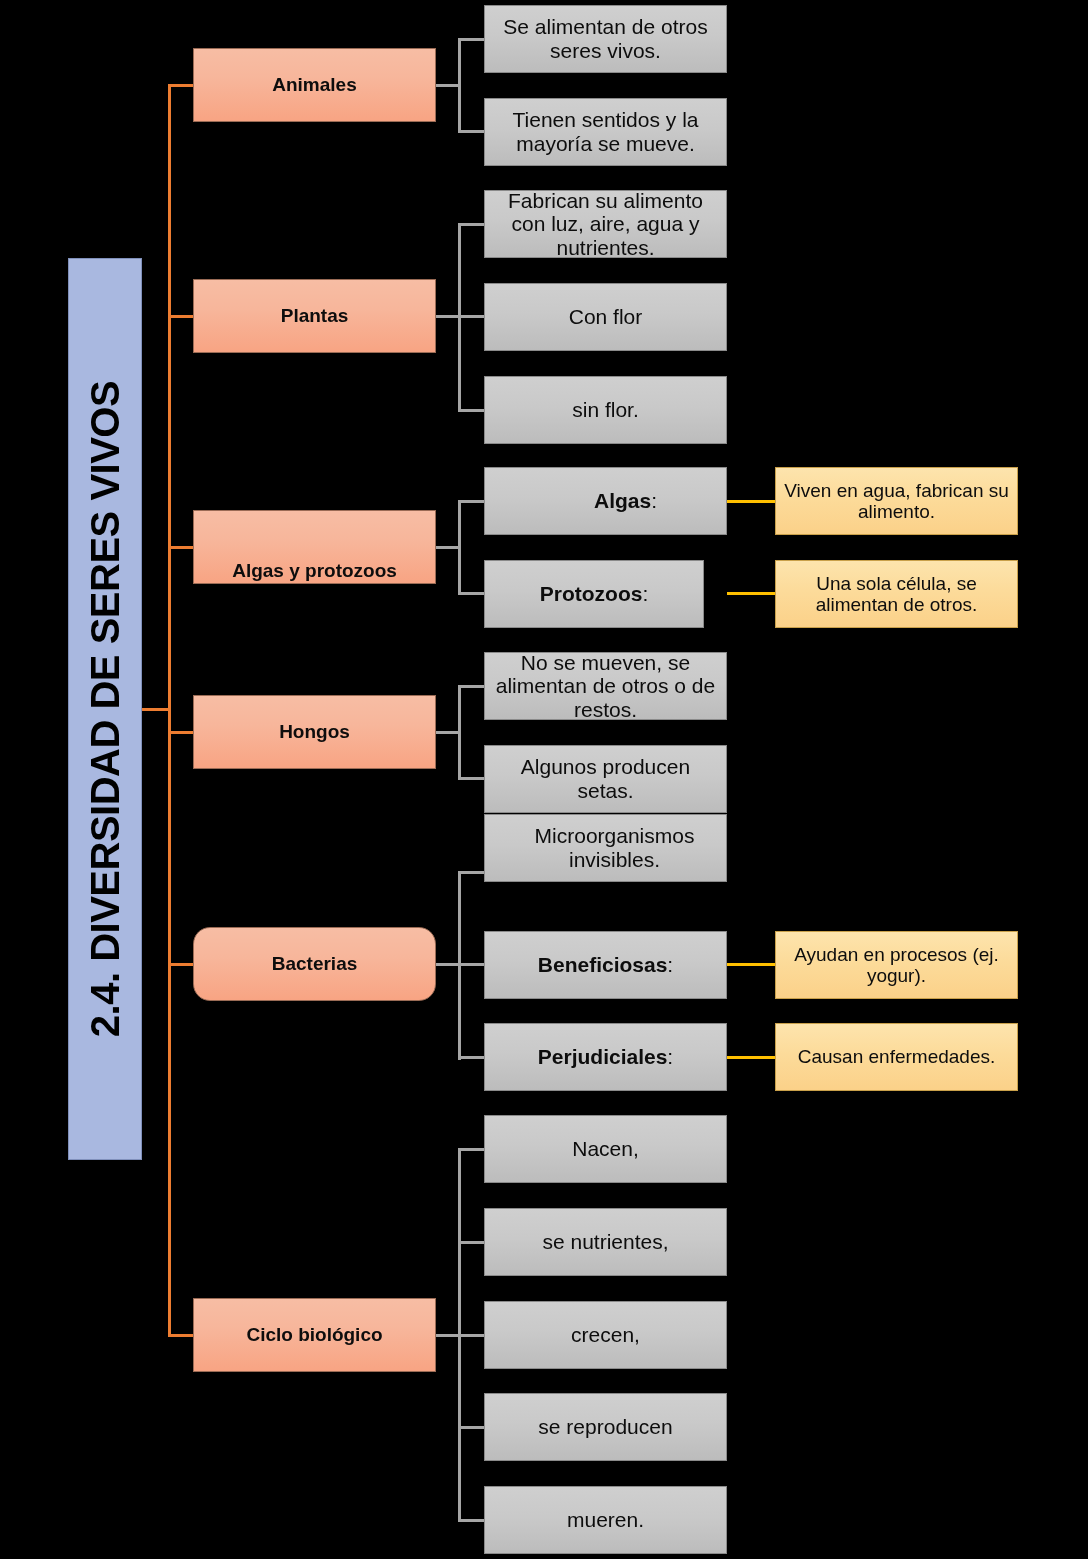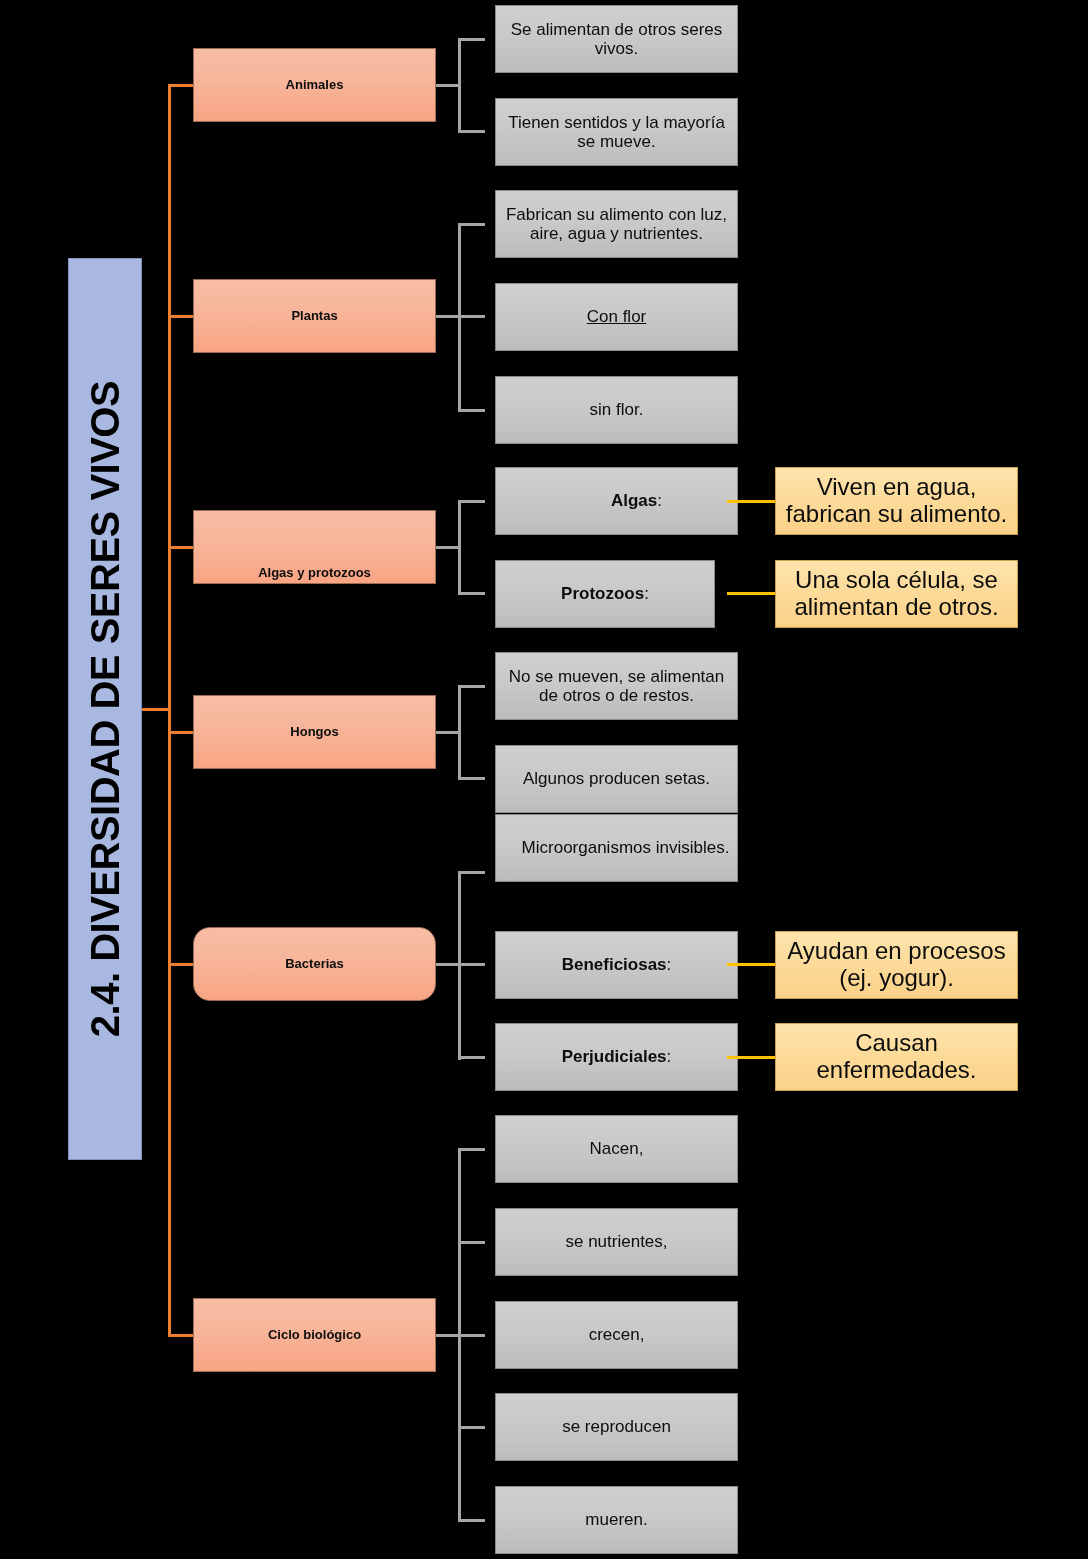--- a/index.html
+++ b/index.html
@@ -49,43 +49,42 @@
     justify-content: center;
     text-align: center;
     color: #0d0d0d;
     line-height: 1.12;
     padding: 2px 6px;
   }
 
   .node.cat {
     background: linear-gradient(to bottom, #f7bda4 0%, #f7b69b 40%, #f8a483 100%);
     border: 1px solid #9a6b55;
-    font-size: 13px;
+    font-size: 19px;
     font-weight: bold;
   }
 
   .node.detail {
     background: linear-gradient(to bottom, #cfcfcf 0%, #c9c9c9 45%, #bcbcbc 100%);
     border: 1px solid #8a8a8a;
-    font-size: 17px;
+    font-size: 21px;
     font-weight: normal;
-    margin-left: 11px;
   }
 
   .node.detail.bold {
     font-weight: bold;
   }
   .node.detail.bold .colon {
     font-weight: normal;
   }
 
   .node.sub {
     background: linear-gradient(to bottom, #fde4ad 0%, #fcdb9a 45%, #fbd189 100%);
     border: 1px solid #c9a04a;
-    font-size: 24px;
+    font-size: 19px;
     font-weight: normal;
   }
 
   
   .line {
     position: absolute;
   }
   .line.v { width: 3px; }
   .line.h { height: 3px; }
   .line.orange { background: #ed7d31; }
@@ -131,21 +130,21 @@
   </div>
   <div class="line h grey" style="left:436px; top:315px; width:24px;"></div>
   <div class="line v grey" style="left:458px; top:223px; width:3px; height:189px;"></div>
   <div class="line h grey" style="left:458px; top:223px; width:27px;"></div>
   <div class="line h grey" style="left:458px; top:315px; width:27px;"></div>
   <div class="line h grey" style="left:458px; top:409px; width:27px;"></div>
 
   <div class="node detail" style="left:484px; top:190px; width:243px; height:68px;">
     <span>Fabrican su alimento con luz, aire, agua y nutrientes.</span>
   </div>
-  <div class="node detail" style="left:484px; top:283px; width:243px; height:68px;text-decoration:underline;">
+  <div class="node detail" style="left:484px; top:283px; width:243px; height:68px;">
     <span>Con flor</span>
   </div>
   <div class="node detail" style="left:484px; top:376px; width:243px; height:68px;">
     <span>sin flor.</span>
   </div>
 
   <div class="node cat" style="left:193px; top:510px; width:243px; height:74px;align-items:flex-end;">
     <span>Algas y protozoos</span>
   </div>
   <div class="line h grey" style="left:436px; top:546px; width:24px;"></div>

